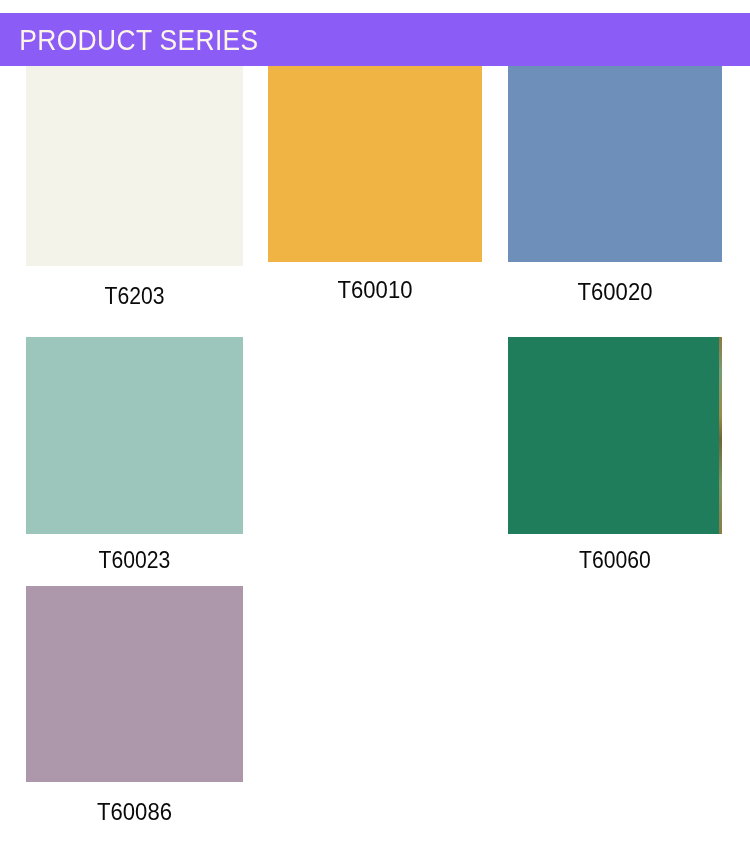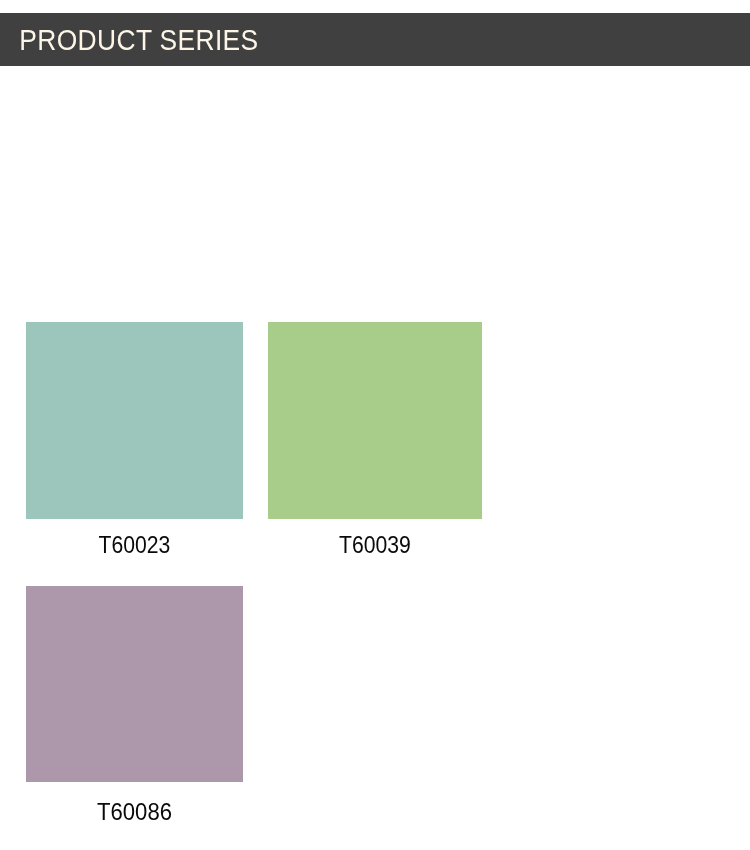--- a/index.html
+++ b/index.html
@@ -47,21 +47,21 @@
     top: 66px;
     width: 750px;
     height: 784px;
   }
   .swatch-row {
     position: absolute;
     left: 0;
     width: 750px;
   }
   .swatch-row.r0 { top: 0px;   height: 264px; }
-  .swatch-row.r1 { top: 256px; height: 320px; }
+  .swatch-row.r1 { top: 271px; height: 320px; }
   .swatch-row.r2 { top: 520px; height: 264px; }
 
   .swatch-cell {
     position: absolute;
     top: 0;
   }
   .swatch-cell.c0 { left: 26px;  width: 217px; }
   .swatch-cell.c1 { left: 268px; width: 214px; }
   .swatch-cell.c2 { left: 508px; width: 214px; }
 
@@ -121,39 +121,59 @@
   .swatch-row.r2 .c0 .chip { height: 196px; }
   .swatch-row.r2 .c0 .chip-label { font-size: 24px; padding-top: 18px; }
   .swatch-row.r2 .c1 .chip { height: 196px; }
   .swatch-row.r2 .c1 .chip-label { font-size: 21px; padding-top: 22px; }
   .swatch-row.r2 .c2 .chip { height: 196px; }
   .swatch-row.r2 .c2 .chip-label { font-size: 24px; padding-top: 18px; }
 </style>
 </head>
 <body style="background: rgb(255, 255, 255);">
 
-<div id="banner" style="background: #404040;">
+<div id="banner" style="background: #8b5cf6;">
   <span id="banner-title" style="color: rgb(253, 246, 232);">PRODUCT SERIES</span>
 </div>
 
 <div id="grid">
 
+  <div class="swatch-row r0">
+    <div class="swatch-cell c0">
+      <span class="chip" style="background: rgb(243, 243, 234);">
+          <span class="edge"></span>
+        </span>
+      <span class="chip-label" style="color: rgb(10, 10, 10);">T6203</span>
+    </div>
+    <div class="swatch-cell c1">
+      <span class="chip" style="background: rgb(240, 180, 69);">
+          <span class="edge"></span>
+        </span>
+      <span class="chip-label" style="color: rgb(10, 10, 10);">T60010</span>
+    </div>
+    <div class="swatch-cell c2">
+      <span class="chip" style="background: rgb(109, 143, 186);">
+          <span class="edge"></span>
+        </span>
+      <span class="chip-label" style="color: rgb(10, 10, 10);">T60020</span>
+    </div>
+  </div>
 
   <div class="swatch-row r1">
     <div class="swatch-cell c0">
       <span class="chip" style="background: rgb(156, 198, 187);">
           <span class="edge"></span>
         </span>
       <span class="chip-label" style="color: rgb(10, 10, 10);">T60023</span>
     </div>
-    <div class="swatch-cell c1">
-      <span class="chip" style="background: rgb(168, 204, 138);">
+    <div class="swatch-cell c2">
+      <span class="chip has-edge" style="background: rgb(31, 125, 91);">
           <span class="edge"></span>
         </span>
-      <span class="chip-label" style="color: rgb(10, 10, 10);">T60039</span>
+      <span class="chip-label" style="color: rgb(10, 10, 10);">T60060</span>
     </div>
   </div>
 
   <div class="swatch-row r2">
     <div class="swatch-cell c0">
       <span class="chip" style="background: rgb(172, 151, 171);">
           <span class="edge"></span>
         </span>
       <span class="chip-label" style="color: rgb(10, 10, 10);">T60086</span>
     </div>

